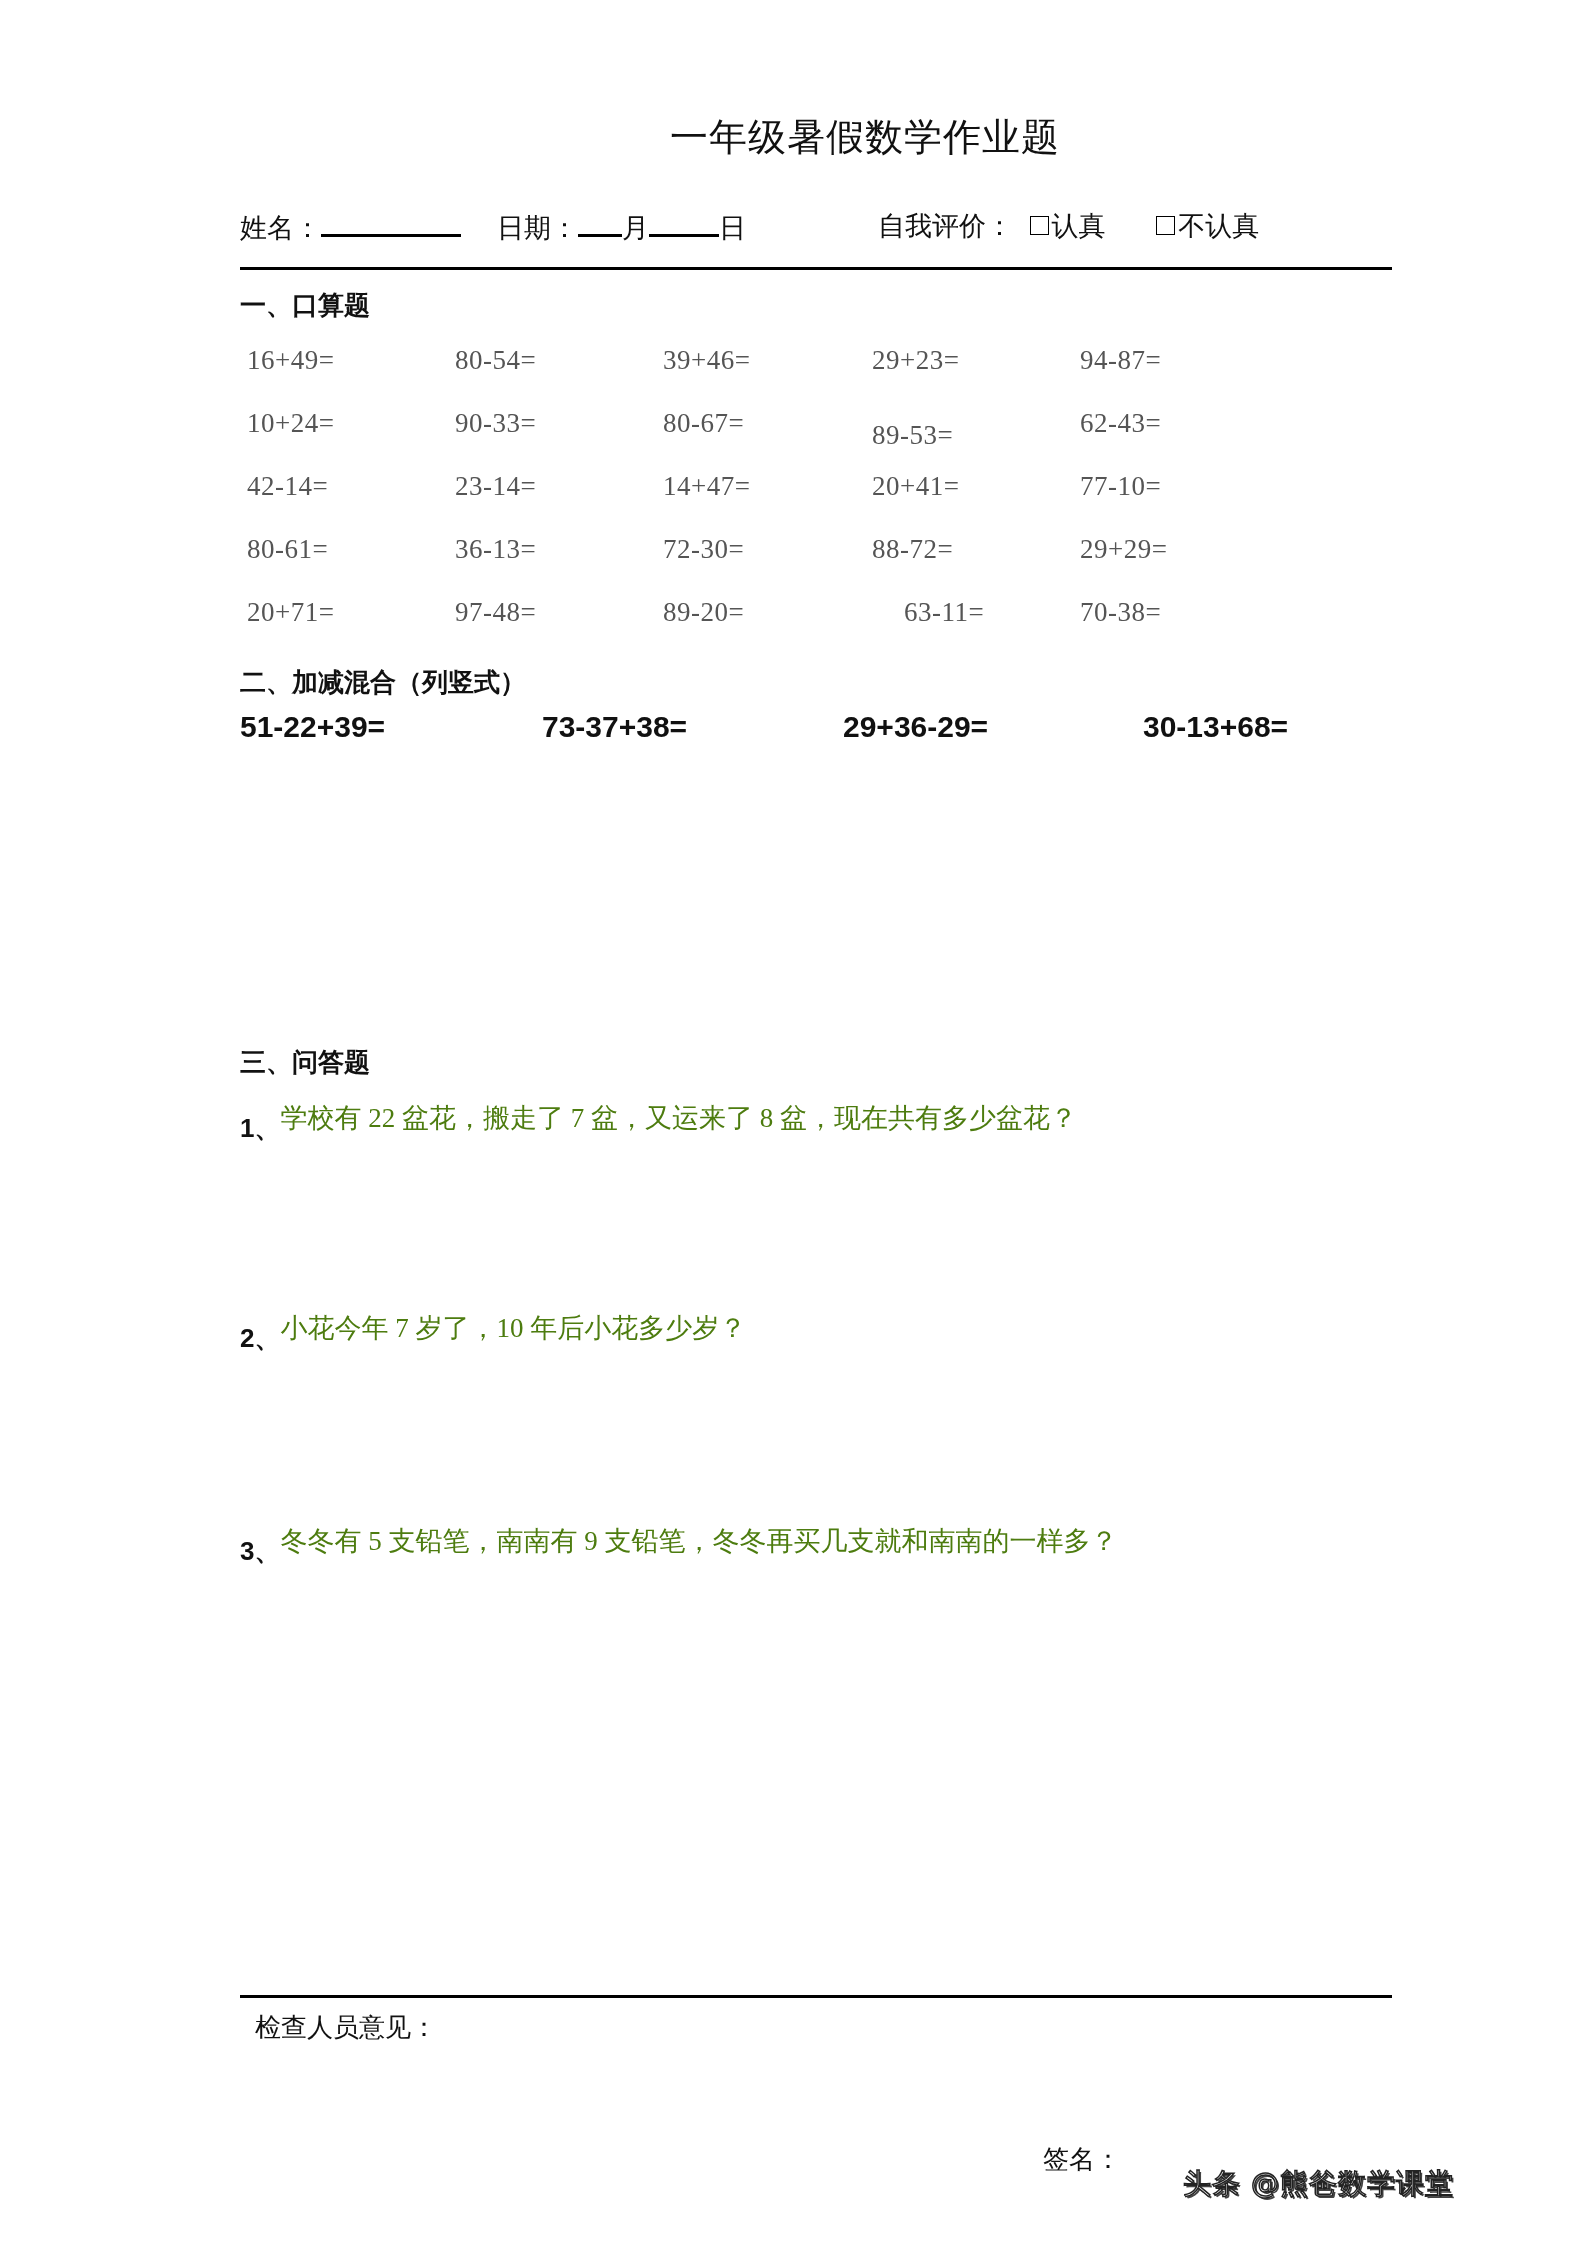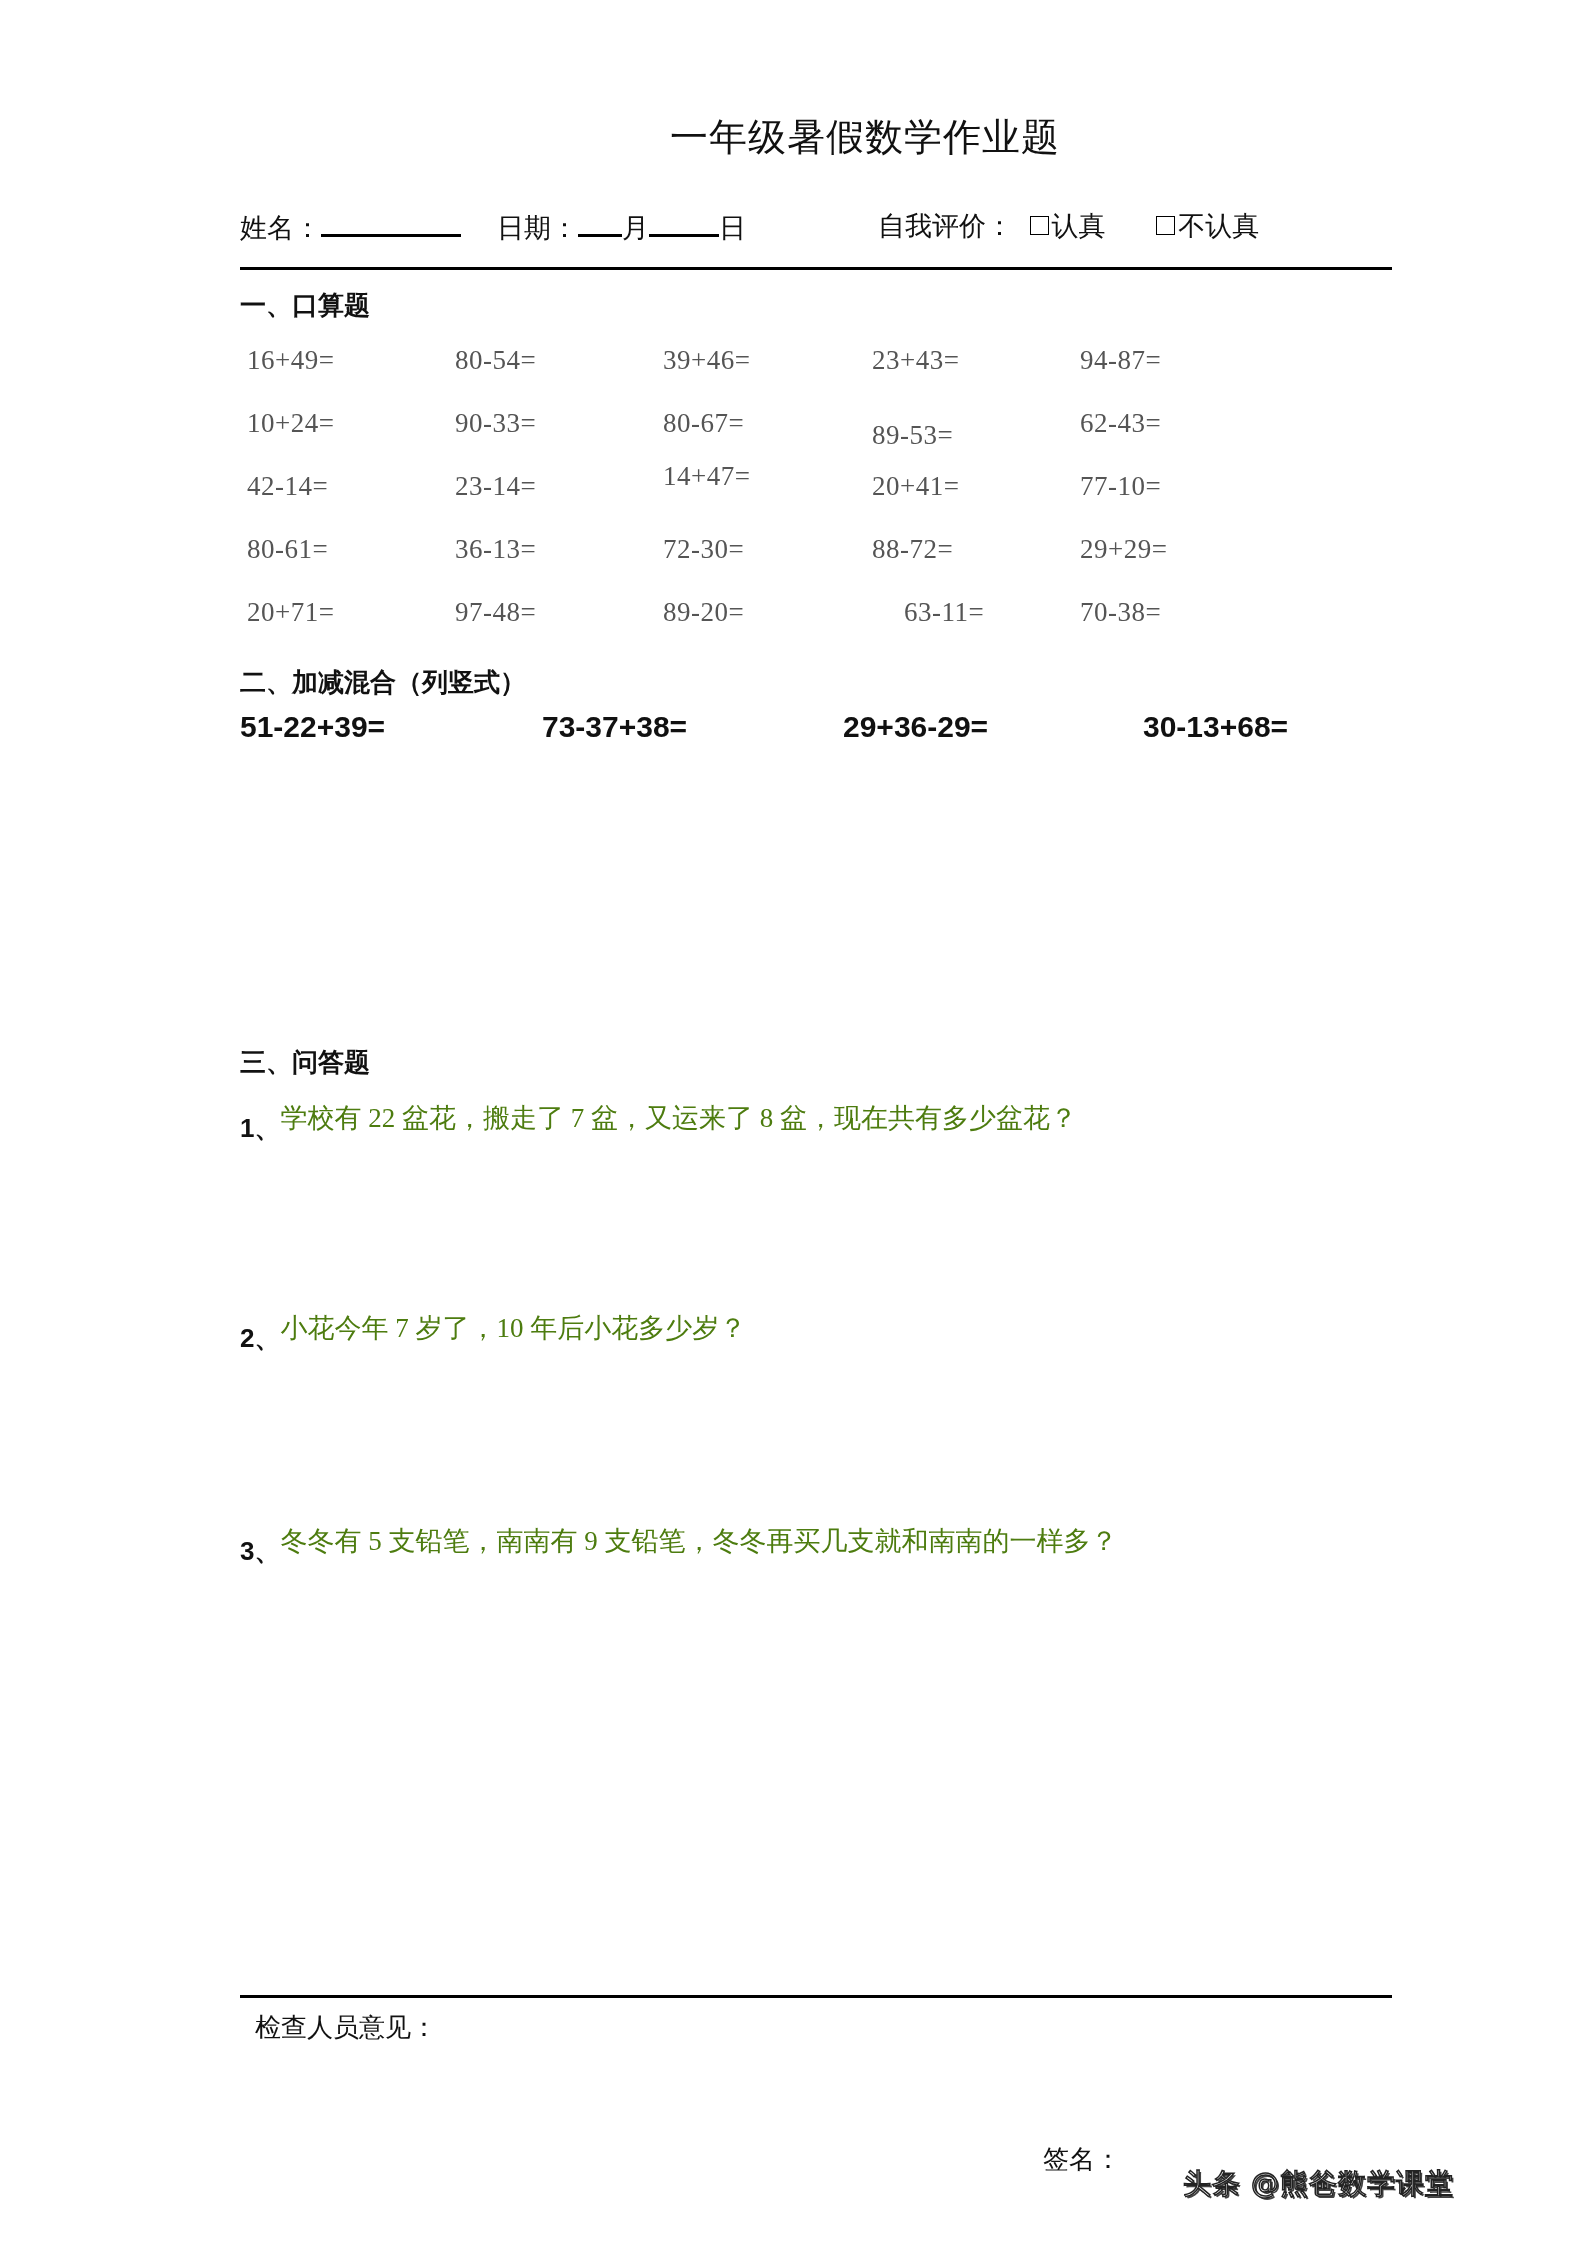--- a/index.html
+++ b/index.html
@@ -39,32 +39,32 @@
 </div>
 
 <div class="hr" style="top:267px;"></div>
 
 <div class="abs section-title" style="left:240px; top:288px;">一、口算题</div>
 
 <div>
   <div class="abs calc" style="left:247px; top:345px;">16+49=</div>
   <div class="abs calc" style="left:455px; top:345px;">80-54=</div>
   <div class="abs calc" style="left:663px; top:345px;">39+46=</div>
-  <div class="abs calc" style="left:872px; top:345px;">23+43=</div>
+  <div class="abs calc" style="left:872px; top:345px;">29+23=</div>
   <div class="abs calc" style="left:1080px; top:345px;">94-87=</div>
 
   <div class="abs calc" style="left:247px; top:408px;">10+24=</div>
   <div class="abs calc" style="left:455px; top:408px;">90-33=</div>
   <div class="abs calc" style="left:663px; top:408px;">80-67=</div>
   <div class="abs calc" style="left:872px; top:408px;margin-top:12px;">89-53=</div>
   <div class="abs calc" style="left:1080px; top:408px;">62-43=</div>
 
   <div class="abs calc" style="left:247px; top:471px;">42-14=</div>
   <div class="abs calc" style="left:455px; top:471px;">23-14=</div>
-  <div class="abs calc" style="left:663px; top:461px;">14+47=</div>
+  <div class="abs calc" style="left:663px; top:471px;">14+47=</div>
   <div class="abs calc" style="left:872px; top:471px;text-align:center;">20+41=</div>
   <div class="abs calc" style="left:1080px; top:471px;">77-10=</div>
 
   <div class="abs calc" style="left:247px; top:534px;">80-61=</div>
   <div class="abs calc" style="left:455px; top:534px;">36-13=</div>
   <div class="abs calc" style="left:663px; top:534px;">72-30=</div>
   <div class="abs calc" style="left:872px; top:534px;">88-72=</div>
   <div class="abs calc" style="left:1080px; top:534px;">29+29=</div>
 
   <div class="abs calc" style="left:247px; top:597px;">20+71=</div>

